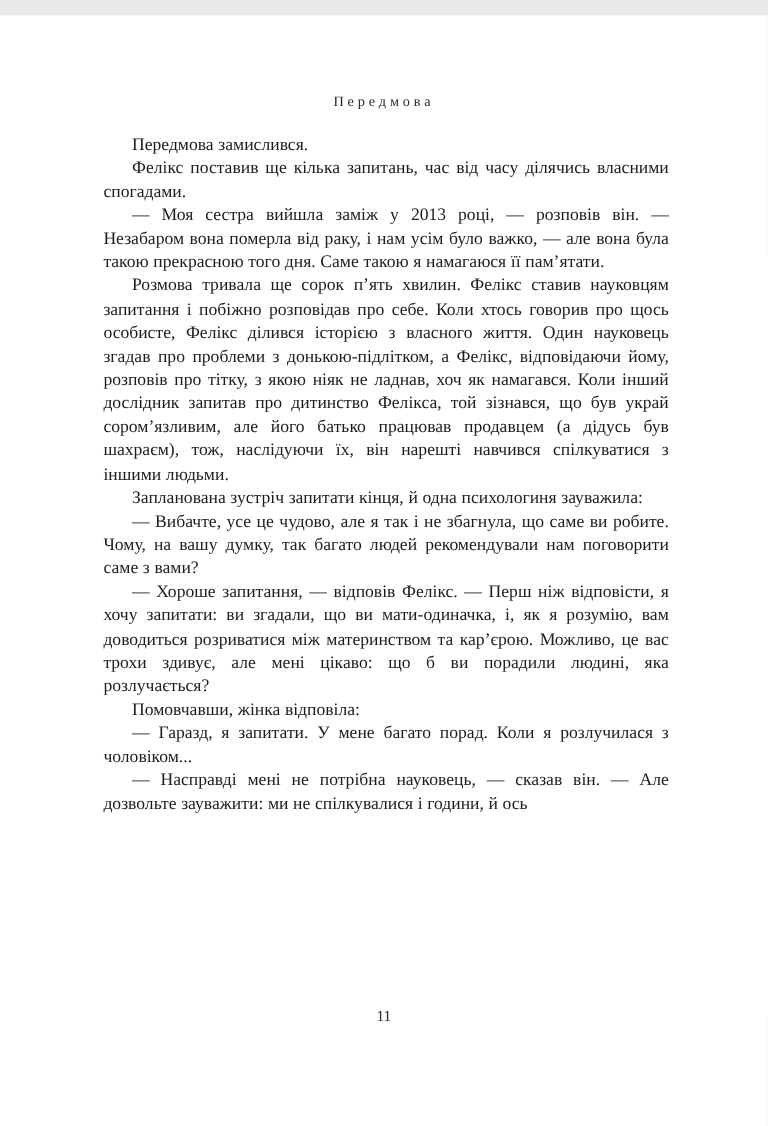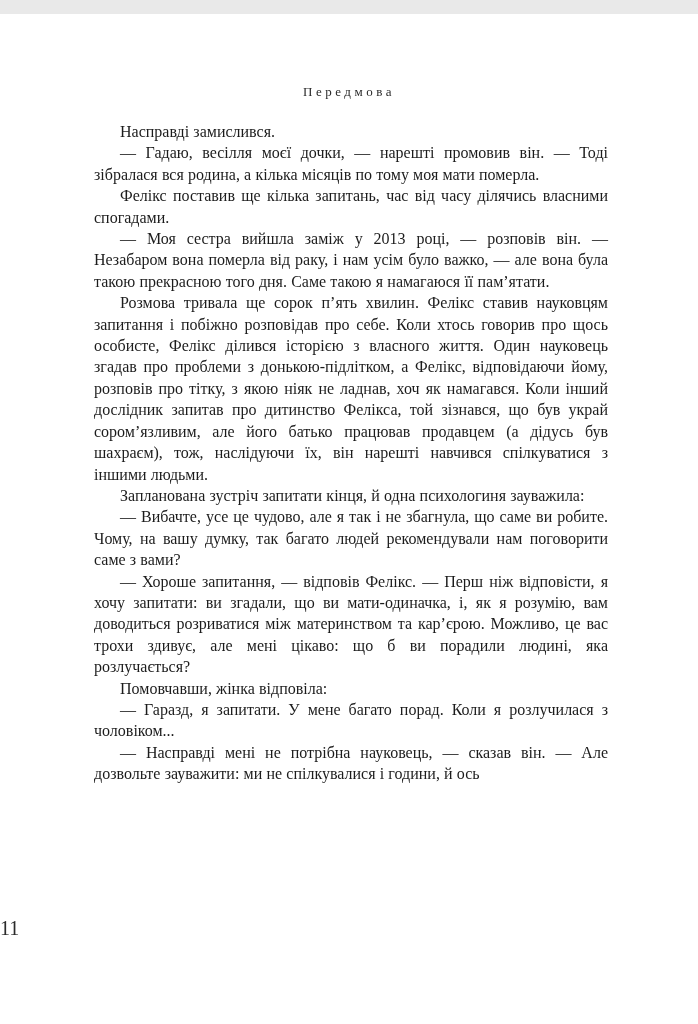--- a/index.html
+++ b/index.html
@@ -41,34 +41,33 @@
   }
   .para {
     margin: 0;
     text-indent: 26px;
   }
   .page-number {
     position: absolute;
     top: 903px;
     left: 0;
     right: 0;
-    text-align: left;
-    font-size: 20px;
+    text-align: center;
+    font-size: 14px;
     color: #2a2a2a;
   }
 </style>
 </head>
 <body>
 
 <div class="book-page">
   <div class="running-head">Передмова</div>
 
   <div class="text-block">
-    <p class="para">Насправді замислився.</p>
-    <p class="para">— Гадаю, весілля моєї дочки, — нарешті промовив він. — Тоді зібралася вся родина, а кілька місяців по тому моя мати померла.</p>
+    <p class="para">Передмова замислився.</p>
     <p class="para">Фелікс поставив ще кілька запитань, час від часу ділячись власними спогадами.</p>
     <p class="para">— Моя сестра вийшла заміж у 2013 році, — розповів він. — Незабаром вона померла від раку, і нам усім було важко, — але вона була такою прекрасною того дня. Саме такою я намагаюся її пам’ятати.</p>
     <p class="para">Розмова тривала ще сорок п’ять хвилин. Фелікс ставив науковцям запитання і побіжно розповідав про себе. Коли хтось говорив про щось особисте, Фелікс ділився історією з власного життя. Один науковець згадав про проблеми з донькою-підлітком, а Фелікс, відповідаючи йому, розповів про тітку, з якою ніяк не ладнав, хоч як намагався. Коли інший дослідник запитав про дитинство Фелікса, той зізнався, що був украй сором’язливим, але його батько працював продавцем (а дідусь був шахраєм), тож, наслідуючи їх, він нарешті навчився спілкуватися з іншими людьми.</p>
     <p class="para">Запланована зустріч запитати кінця, й одна психологиня зауважила:</p>
     <p class="para">— Вибачте, усе це чудово, але я так і не збагнула, що саме ви робите. Чому, на вашу думку, так багато людей рекомендували нам поговорити саме з вами?</p>
     <p class="para">— Хороше запитання, — відповів Фелікс. — Перш ніж відповісти, я хочу запитати: ви згадали, що ви мати-одиначка, і, як я розумію, вам доводиться розриватися між материнством та кар’єрою. Можливо, це вас трохи здивує, але мені цікаво: що б ви порадили людині, яка розлучається?</p>
     <p class="para">Помовчавши, жінка відповіла:</p>
     <p class="para">— Гаразд, я запитати. У мене багато порад. Коли я розлучилася з чоловіком...</p>
     <p class="para">— Насправді мені не потрібна науковець, — сказав він. — Але дозвольте зауважити: ми не спілкувалися і години, й ось</p>
   </div>

